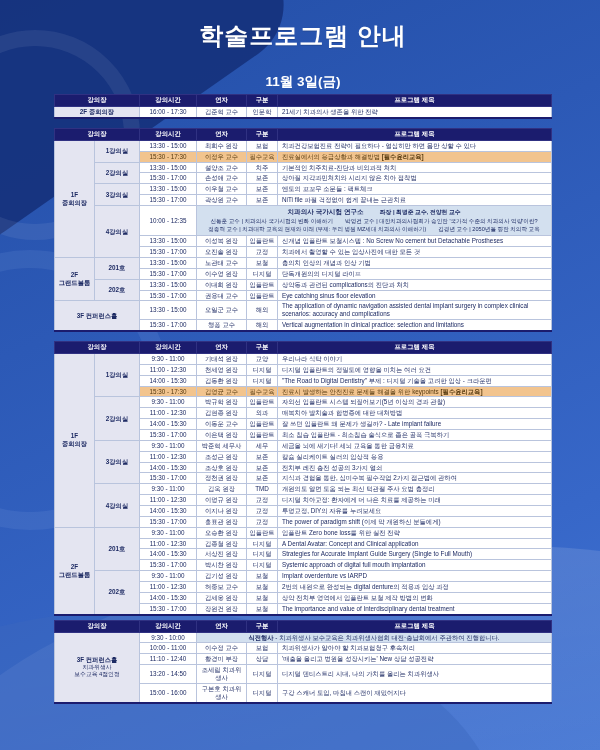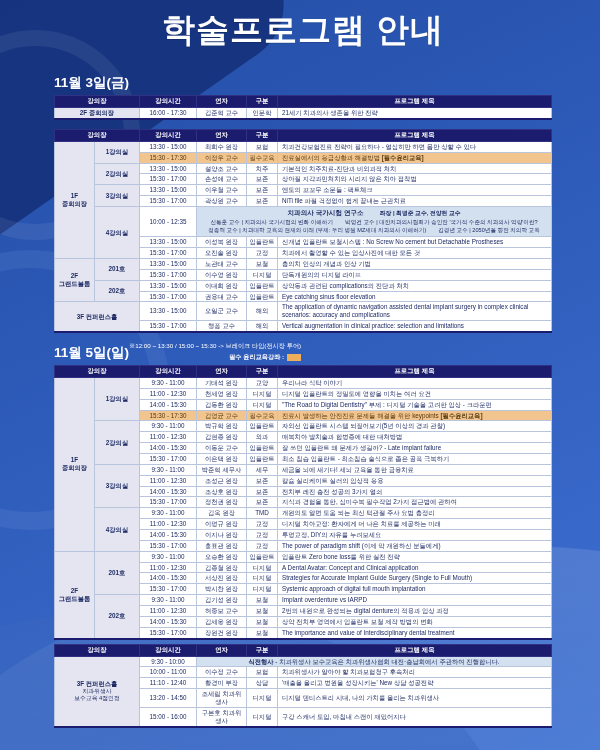--- a/index.html
+++ b/index.html
@@ -11,24 +11,24 @@
   }
   
   .bg { position:absolute; inset:0; z-index:0; }
   .corner { position:absolute; top:-130px; left:-170px; width:430px; height:300px; background:#15317b; transform:rotate(-35deg); border-radius:60px; opacity:.9; }
   .ring1 { position:absolute; top:30px; left:-70px; width:210px; height:210px; border:16px solid rgba(255,255,255,0.07); border-radius:50%; }
   .ring2 { position:absolute; top:250px; left:-110px; width:280px; height:280px; border:18px solid rgba(170,200,245,0.10); border-radius:50%; }
   .wave { position:absolute; bottom:-230px; left:-90px; width:980px; height:430px; border-radius:50%; background:linear-gradient(rgba(255,255,255,0.12), rgba(255,255,255,0.03)); transform:rotate(-6deg); }
   .wave2 { position:absolute; bottom:-280px; left:-220px; width:720px; height:420px; border-radius:50%; background:rgba(60,105,190,0.45); }
 
   .content { position:relative; z-index:2; width:498px; margin-left:54px; }
-  h1.page-title { color:#ffffff; text-align:center; font-size:33px; font-weight:900; letter-spacing:1px; padding:8px 0 12px 0; text-shadow:0 1px 0 rgba(0,0,0,0.15); }
+  h1.page-title { color:#ffffff; text-align:center; font-size:24px; font-weight:900; letter-spacing:1px; padding:20px 0 12px 0; text-shadow:0 1px 0 rgba(0,0,0,0.15); }
 
   .day { margin-top:9px; }
-  .day-head { display:flex; justify-content:flex-start; align-items:flex-end; margin-bottom:3px; }
+  .day-head { display:flex; justify-content:center; align-items:flex-end; margin-bottom:3px; }
   h2.day-title { color:#ffffff; font-size:13.5px; font-weight:800; }
   .notes { text-align:right; }
   .break-note { color:#ffffff; font-size:6.2px; margin-bottom:2px; }
   .legend { display:flex; align-items:center; justify-content:flex-end; gap:3px; color:#ffffff; font-size:6.2px; font-weight:bold; }
   .swatch { display:inline-block; width:14px; height:7px; background:#EFAE5A; }
 
   table { width:100%; border-collapse:collapse; table-layout:fixed; background:#ffffff; font-size:6.3px; color:#1d2a63; border:1px solid #23246f; border-bottom:2px solid #1b1c6e; }
   th { background:#1b1c6e; color:#ffffff; font-weight:bold; font-size:6.4px; height:12px; padding:1px; border:1px solid #303182; }
   td { border:1px solid #b9c4dd; height:10px; padding:1px 2px; text-align:center; line-height:1.25; }
   td.title { text-align:left; padding-left:4px; }
@@ -221,30 +221,20 @@
             <td>15:30 - 17:00</td>
             <td>챙퐁 교수</td>
             <td>해외</td>
             <td class="title">Vertical augmentation in clinical practice: selection and limitations</td>
           </tr>
       </tbody>
     </table>
   </div>
 
   <div class="day">
-    <div class="day-head">
-      <h2 class="day-title">11월 5일(일)</h2>
-      <div class="notes">
-        <div class="break-note">※12:00 ~ 13:30 / 15:00 ~ 15:30 -&gt; 브레이크 타임(전시장 투어)</div>
-        <div class="legend">
-            <span>필수 윤리교육강좌 :</span>
-            <span class="swatch"></span>
-          </div>
-      </div>
-    </div>
     <table>
       <colgroup>
           <col style="width:40px">
           <col style="width:45px">
           <col style="width:57px">
           <col style="width:50px">
           <col style="width:31px">
           <col>
         </colgroup>
       <thead>

